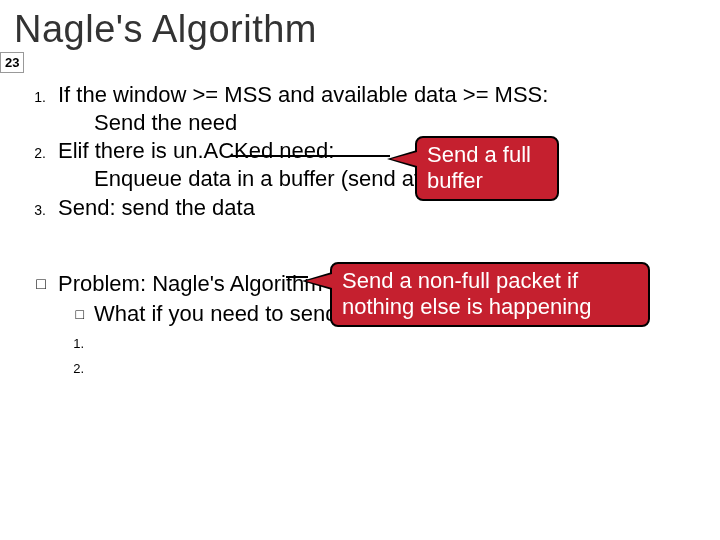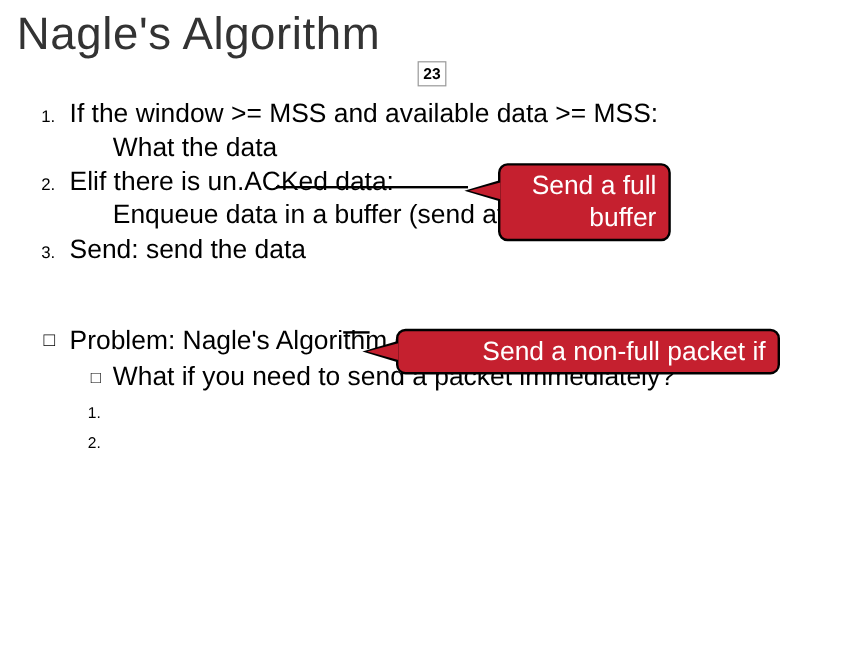--- a/index.html
+++ b/index.html
@@ -13,23 +13,22 @@
     position: relative;
   }
   .title {
     font-size: 38px;
     color: #333;
     padding: 8px 14px 0 14px;
     letter-spacing: 0.5px;
   }
   .bar {
     display: flex;
-    align-items: center;
+    align-items: flex-end;
     height: 22px;
-    flex-direction: column;
   }
   .bar-num {
     background: #fff;
     color: #000;
     font-size: 13px;
     font-weight: bold;
     padding: 2px 4px;
     border: 1px solid #999;
     display: flex;
     align-items: center;
@@ -105,21 +104,21 @@
   }
   .callout {
     position: absolute;
     background: #c5202f;
     color: #fff;
     border: 2px solid #000;
     border-radius: 8px;
     padding: 4px 10px;
     font-size: 22px;
     line-height: 1.2;
-    text-align: right;
+    text-align: left;
   }
   .callout .tail {
     position: absolute;
     width: 0; height: 0;
   }
   #co1 {
     left: 415px;
     top: 136px;
     width: 144px;
   }
@@ -135,21 +134,21 @@
     left: -30px;
     top: 12px;
     width:0;height:0;
     border-top: 9px solid transparent;
     border-bottom: 9px solid transparent;
     border-right: 30px solid #000;
     z-index:-1;
   }
   #co2 {
     left: 330px;
-    top: 274px;
+    top: 262px;
     width: 320px;
   }
   #co2 .tail {
     left: -26px;
     top: 10px;
     border-top: 7px solid transparent;
     border-bottom: 7px solid transparent;
     border-right: 26px solid #c5202f;
   }
   #co2 .tail2 {
@@ -179,25 +178,25 @@
   <div class="bar-num">23</div>
   <div class="bar-fill"></div>
 </div>
 
 <div class="content">
 
   <div class="l1">
     <div class="num">1.</div>
     <div class="txt">If the window &gt;= MSS and available data &gt;= MSS:</div>
   </div>
-  <div class="l2">What the data</div>
+  <div class="l2">Send the need</div>
 
   <div class="l1">
     <div class="num">2.</div>
-    <div class="txt">Elif there is un.ACKed data:</div>
+    <div class="txt">Elif there is un.ACKed need:</div>
   </div>
   <div class="l2">Enqueue data in a buffer (send after a timeout)</div>
 
   <div class="l1">
     <div class="num">3.</div>
     <div class="txt">Send: send the data</div>
   </div>
 
   <div style="height:42px"></div>
 
@@ -225,13 +224,14 @@
 
 <div class="callout" id="co1">
   <div class="tail2"></div><div class="tail"></div>
   <span>Send a full</span><br>
   <span>buffer</span>
 </div>
 
 <div class="callout" id="co2">
   <div class="tail2"></div><div class="tail"></div>
   <span>Send a non-full packet if</span><br>
+  <span>nothing else is happening</span>
 </div>
 
 </body></html>

